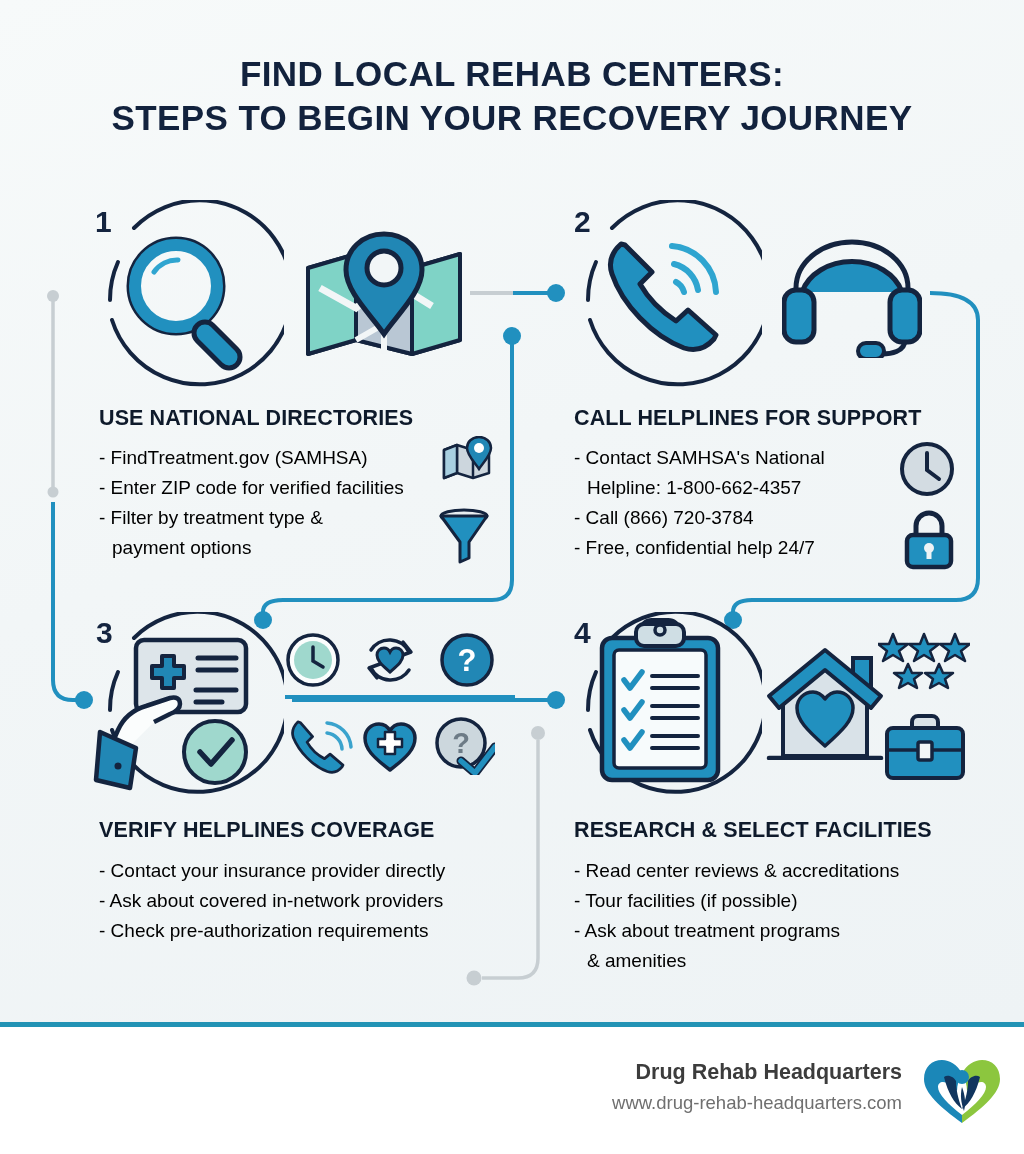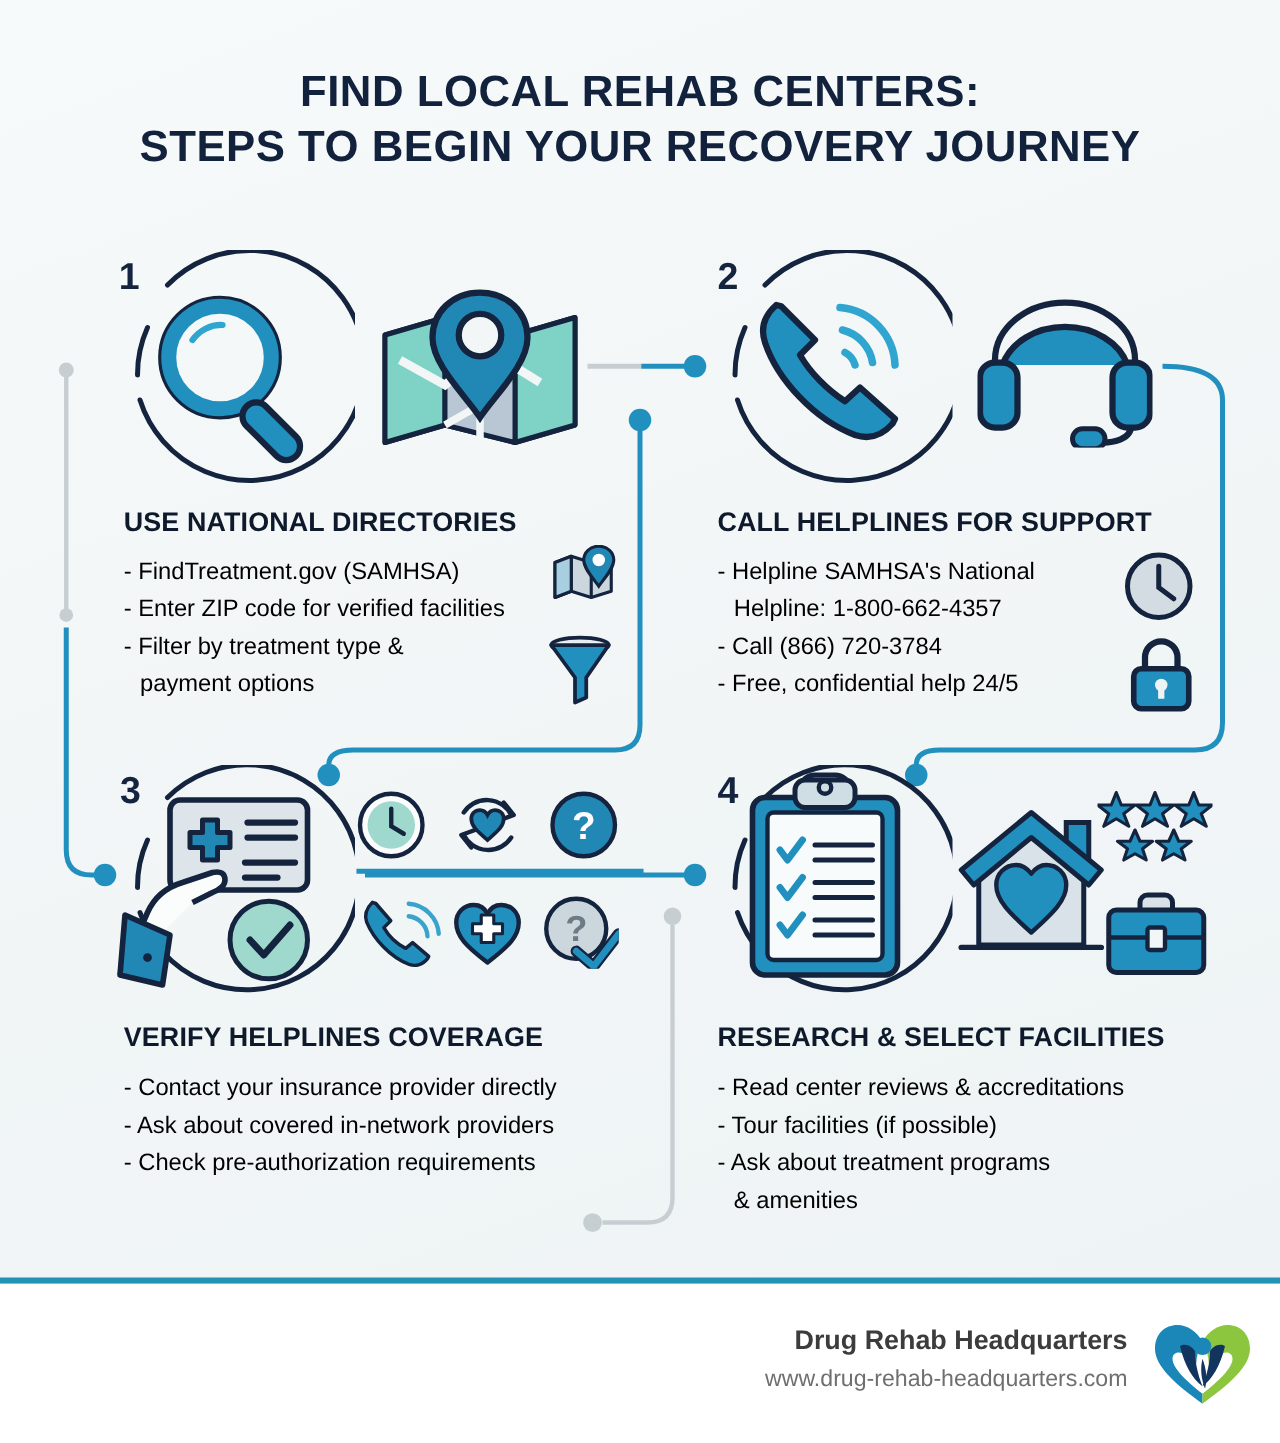--- a/index.html
+++ b/index.html
@@ -169,24 +169,24 @@
       <path d="M14 76 L14 58 A56 46 0 0 1 126 58 L126 76" fill="none" stroke="#14243f" stroke-width="5"></path>
       <path d="M20 62 A52 42 0 0 1 120 62" fill="#2190bf" stroke="#14243f" stroke-width="5" stroke-linecap="round"></path>
       <rect x="2" y="60" width="30" height="52" rx="12" fill="#2190bf" stroke="#14243f" stroke-width="5"></rect>
       <rect x="108" y="60" width="30" height="52" rx="12" fill="#2190bf" stroke="#14243f" stroke-width="5"></rect>
       <path d="M123 110 C123 122 108 124 100 124" fill="none" stroke="#14243f" stroke-width="5"></path>
       <rect x="76" y="113" width="26" height="16" rx="8" fill="#2190bf" stroke="#14243f" stroke-width="4"></rect>
     </svg>
 
     <div class="heading" style="left:574px;top:406px;">CALL HELPLINES FOR SUPPORT</div>
     <div class="bullets" style="left:574px;top:443px;">
-      <div>- Helpline SAMHSA's National</div>
+      <div>- Contact SAMHSA's National</div>
       <div class="cont">Helpline: 1-800-662-4357</div>
       <div>- Call (866) 720-3784</div>
-      <div>- Free, confidential help 24/5</div>
+      <div>- Free, confidential help 24/7</div>
     </div>
 
     <svg style="position:absolute;left:898px;top:440px;" width="58" height="58" viewBox="0 0 58 58">
       <circle cx="29" cy="29" r="25" fill="#d3dce2" stroke="#14243f" stroke-width="4"></circle>
       <path d="M29 13 L29 30 L41 39" stroke="#14243f" stroke-width="4" fill="none" stroke-linecap="round"></path>
     </svg>
 
     <svg style="position:absolute;left:902px;top:508px;" width="54" height="62" viewBox="0 0 54 62">
       <path d="M14 28 L14 18 A13 13 0 0 1 40 18 L40 28" fill="none" stroke="#14243f" stroke-width="5"></path>
       <rect x="5" y="27" width="44" height="32" rx="6" fill="#2190bf" stroke="#14243f" stroke-width="4.5"></rect>

